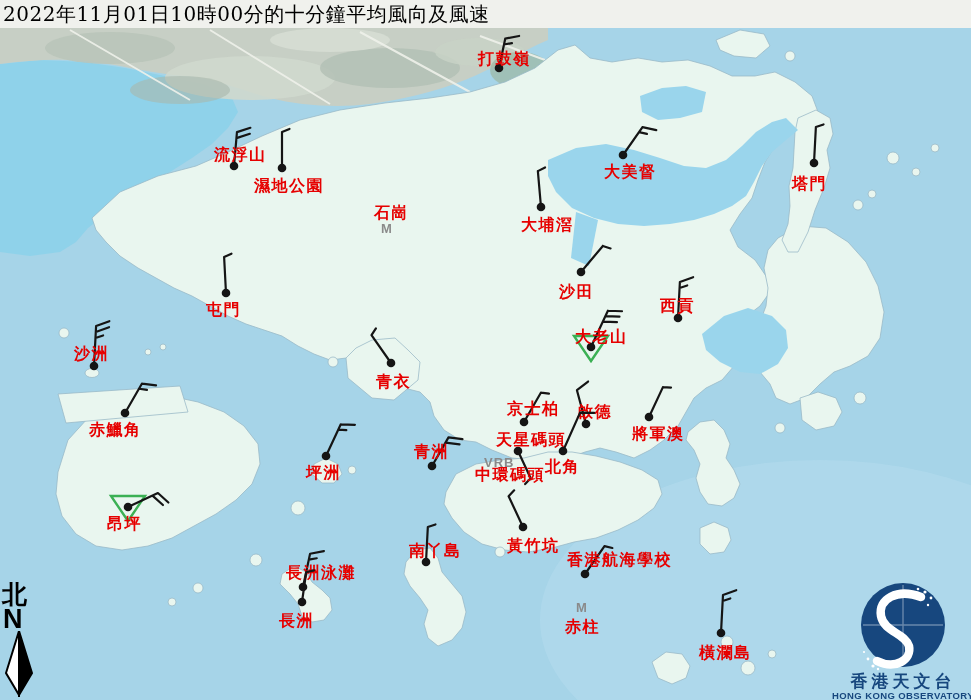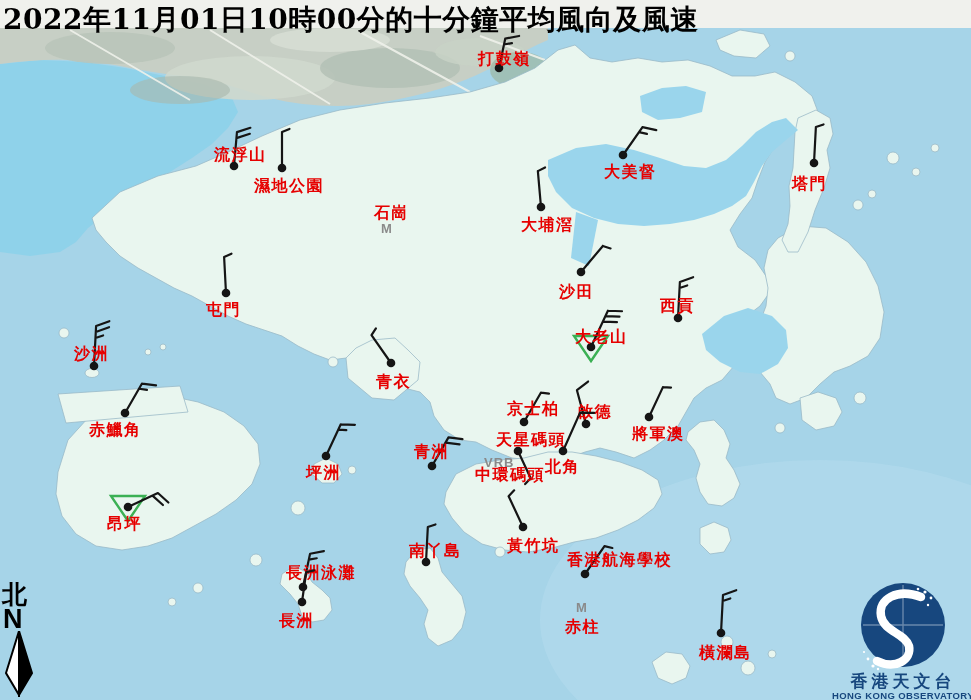--- a/index.html
+++ b/index.html
@@ -1,20 +1,20 @@
 <!DOCTYPE html>
 <html style="--sea-base: #a6d4e8; --sea-deep-bay: #8fd2ea; --inner-water: #9ad5ec; --land: #e9f6ef; --coast-stroke: #97b7c6; --urban: #c7cfc5; --station-label: #e60000; --status-gray: #8a8a8a; --barb: #151515; --gust-triangle: #3bb054; --logo-blue: #17477e; --title-text: #000000; --title-bar: #f0f1ed;"><head>
 <meta charset="utf-8">
 <style>
   html,body{margin:0;padding:0;}
   body{width:971px;height:700px;position:relative;overflow:hidden;
        font-family:"Liberation Sans",sans-serif;}
   #map-svg,#stations-svg{position:absolute;left:0;top:0;}
   #map-title{position:absolute;left:3px;top:1px;font-family:"DejaVu Serif",serif;
-      font-size:28px;font-weight:700;color:var(--title-text);white-space:nowrap;letter-spacing:0.5px;}
+      font-size:20px;font-weight:400;color:var(--title-text);white-space:nowrap;letter-spacing:0.5px;}
   #compass{position:absolute;left:2px;top:581px;width:40px;text-align:left;color:#000;}
   #compass .zh{font-size:25px;font-weight:700;line-height:26px;display:block;}
   #compass .en{font-size:27px;font-weight:800;line-height:24px;display:block;margin-left:1px;}
   .st-label{font-size:16px;font-weight:700;letter-spacing:1.5px;fill:var(--station-label);}
   .st-status{font-size:13px;font-weight:700;letter-spacing:1px;fill:var(--status-gray);}
   .logo-zh{font-size:17px;font-weight:700;letter-spacing:4px;fill:var(--logo-blue);}
   .logo-en{font-size:9.5px;font-weight:700;letter-spacing:0.4px;fill:var(--logo-blue);}
 </style>
 </head>
 <body>

